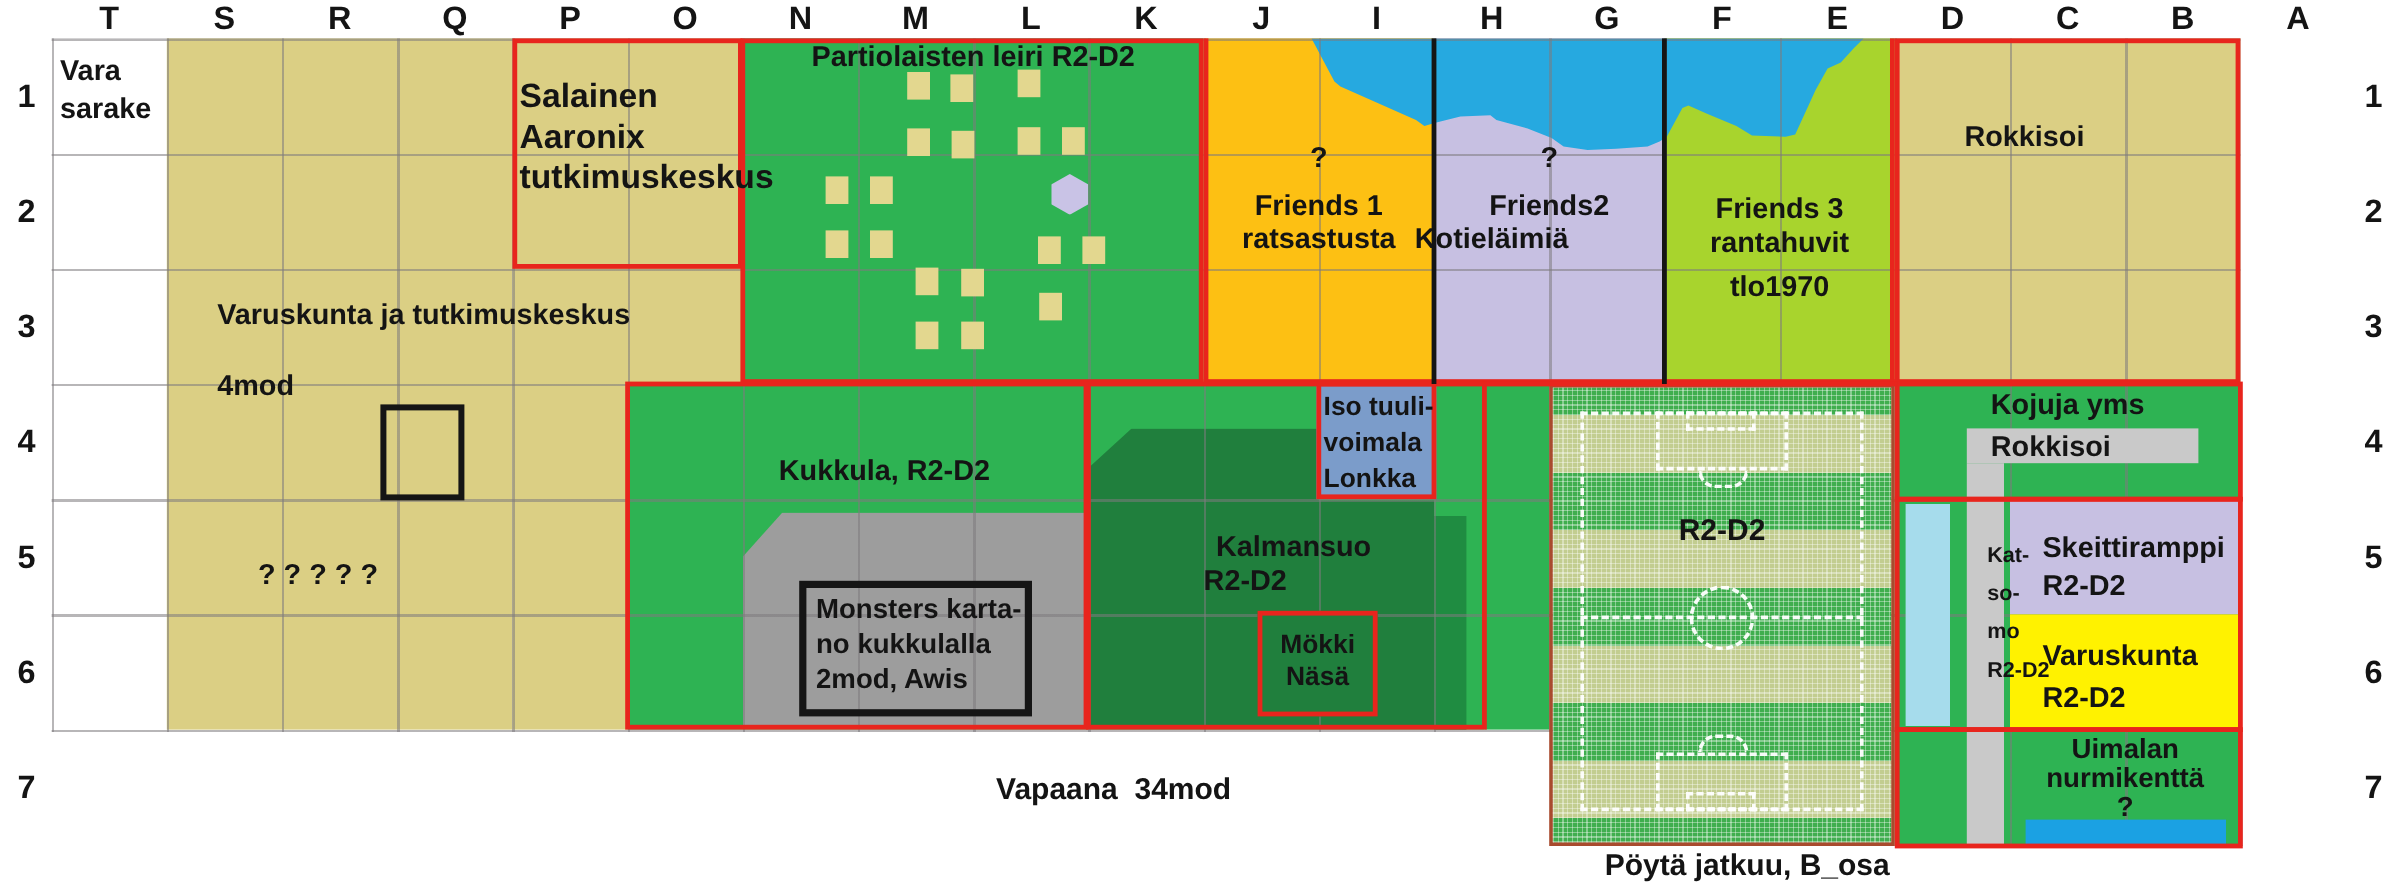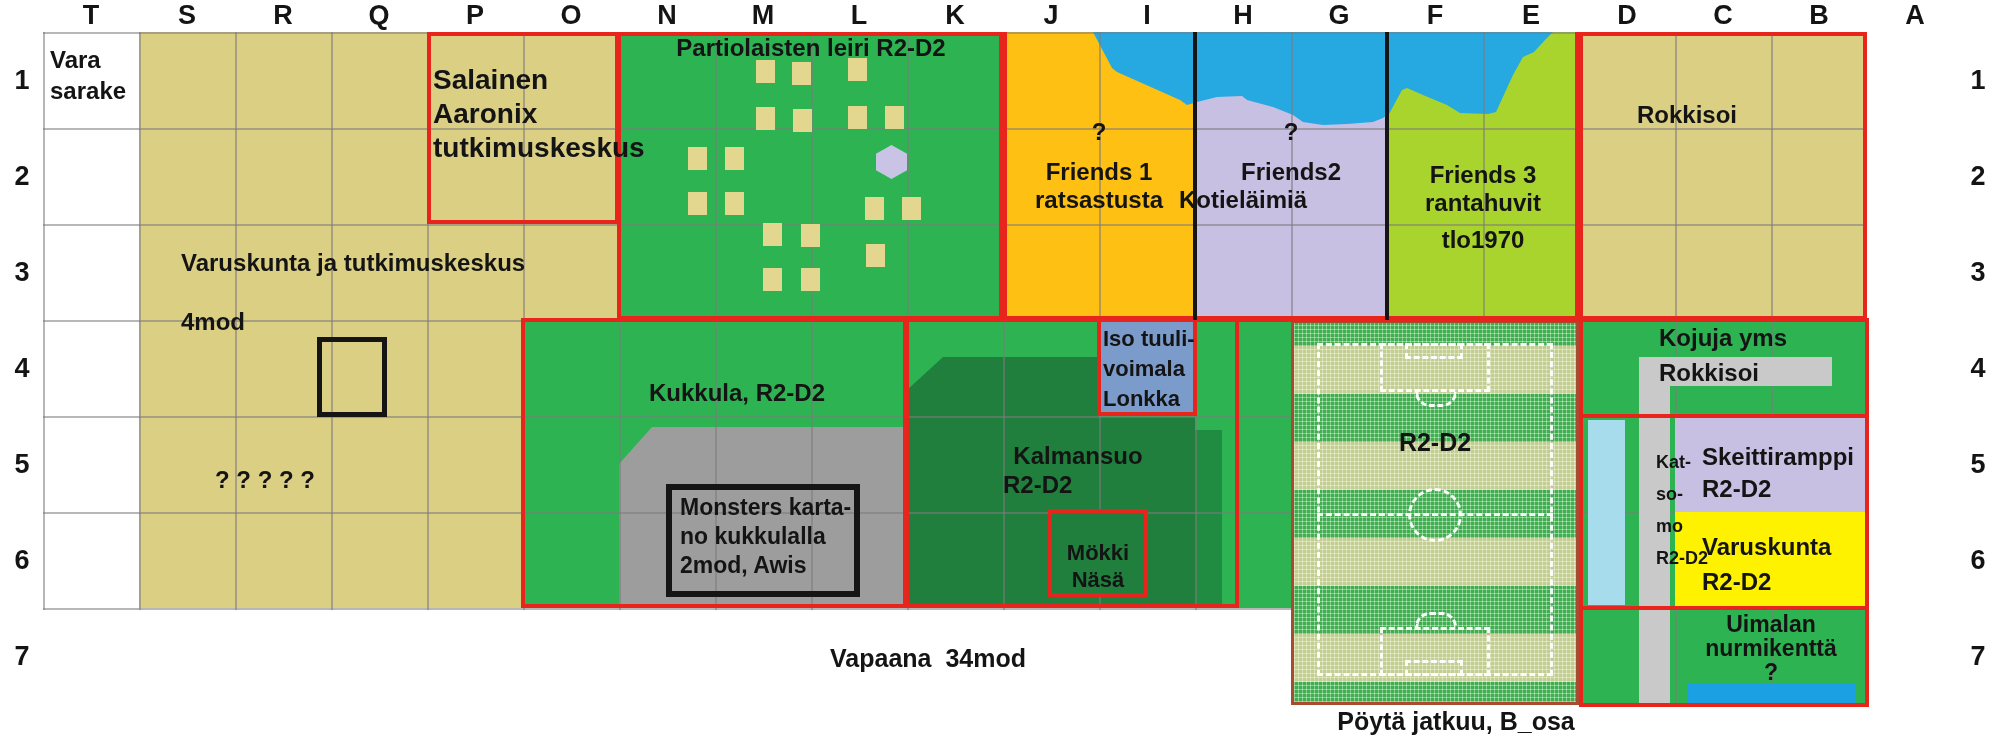--- a/index.html
+++ b/index.html
@@ -207,21 +207,21 @@
     <span class="line">Kalmansuo</span>
     <span class="line" style="text-align:left;padding-left:20px;">R2-D2</span>
   </div>
 
   <div class="lbl" style="left:1103px;top:324px;font-size:22px;line-height:30px;z-index:30;">
     <span class="line">Iso tuuli-</span>
     <span class="line">voimala</span>
     <span class="line">Lonkka</span>
   </div>
 
-  <div class="lbl c" style="left:1048px;top:523px;width:100px;font-size:22px;line-height:27px;margin-top:16px;">
+  <div class="lbl c" style="left:1048px;top:523px;width:100px;font-size:22px;line-height:27px;">
     <span class="line">Mökki</span>
     <span class="line">Näsä</span>
   </div>
 
   <div class="lbl c" style="left:1579px;top:324px;width:288px;font-size:24px;">Kojuja yms</div>
   <div class="lbl c" style="left:1565px;top:359px;width:288px;font-size:24px;">Rokkisoi</div>
 
   <div class="lbl" style="left:1656px;top:446px;font-size:18px;line-height:32px;">
     <span class="line">Kat-</span>
     <span class="line">so-</span>

